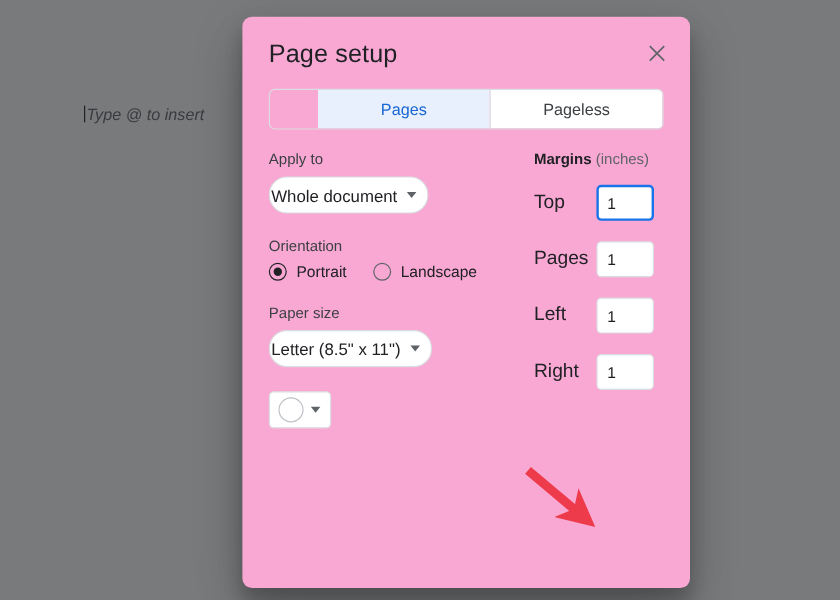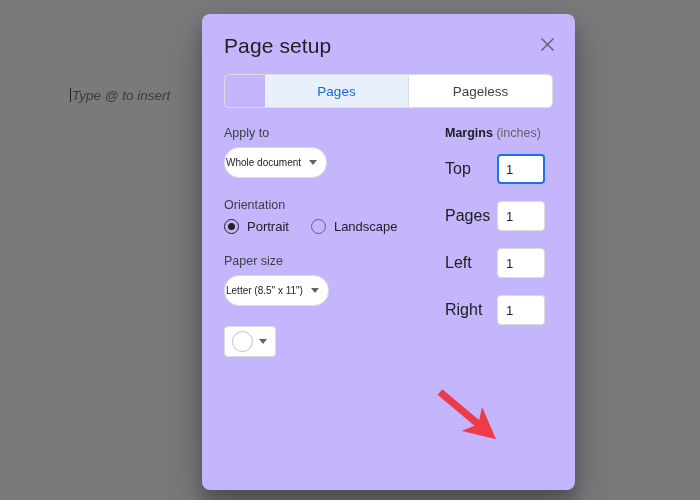--- a/index.html
+++ b/index.html
@@ -44,21 +44,21 @@
     background: rgba(32, 33, 36, 0.6);
   }
 
   
   .dialog {
     position: absolute;
     left: 202px;
     top: 14px;
     width: 373px;
     height: 476px;
-    background: #c4b5fd;
+    background: #f9a8d4;
     border-radius: 8px;
     box-shadow: 0 11px 15px rgba(0,0,0,.20), 0 9px 46px rgba(0,0,0,.12), 0 24px 38px rgba(0,0,0,.14);
     box-sizing: border-box;
     overflow: hidden;
   }
 
   .dlg-header {
     position: relative;
     padding: 20px 22px 0 22px;
   }
@@ -126,21 +126,21 @@
   .field-group { margin-bottom: 20px; }
 
   .select-box {
     display: inline-flex;
     align-items: center;
     gap: 8px;
     border: 1px solid #dadce0;
     border-radius: 15px;
     height: 31px;
     padding: 0 9px 0 1px;
-    font-size: 10px;
+    font-size: 14px;
     color: #202124;
     background: #fff;
     cursor: pointer;
     box-sizing: border-box;
   }
   .caret {
     width: 0; height: 0;
     border-left: 4px solid transparent;
     border-right: 4px solid transparent;
     border-top: 5px solid #5f6368;

